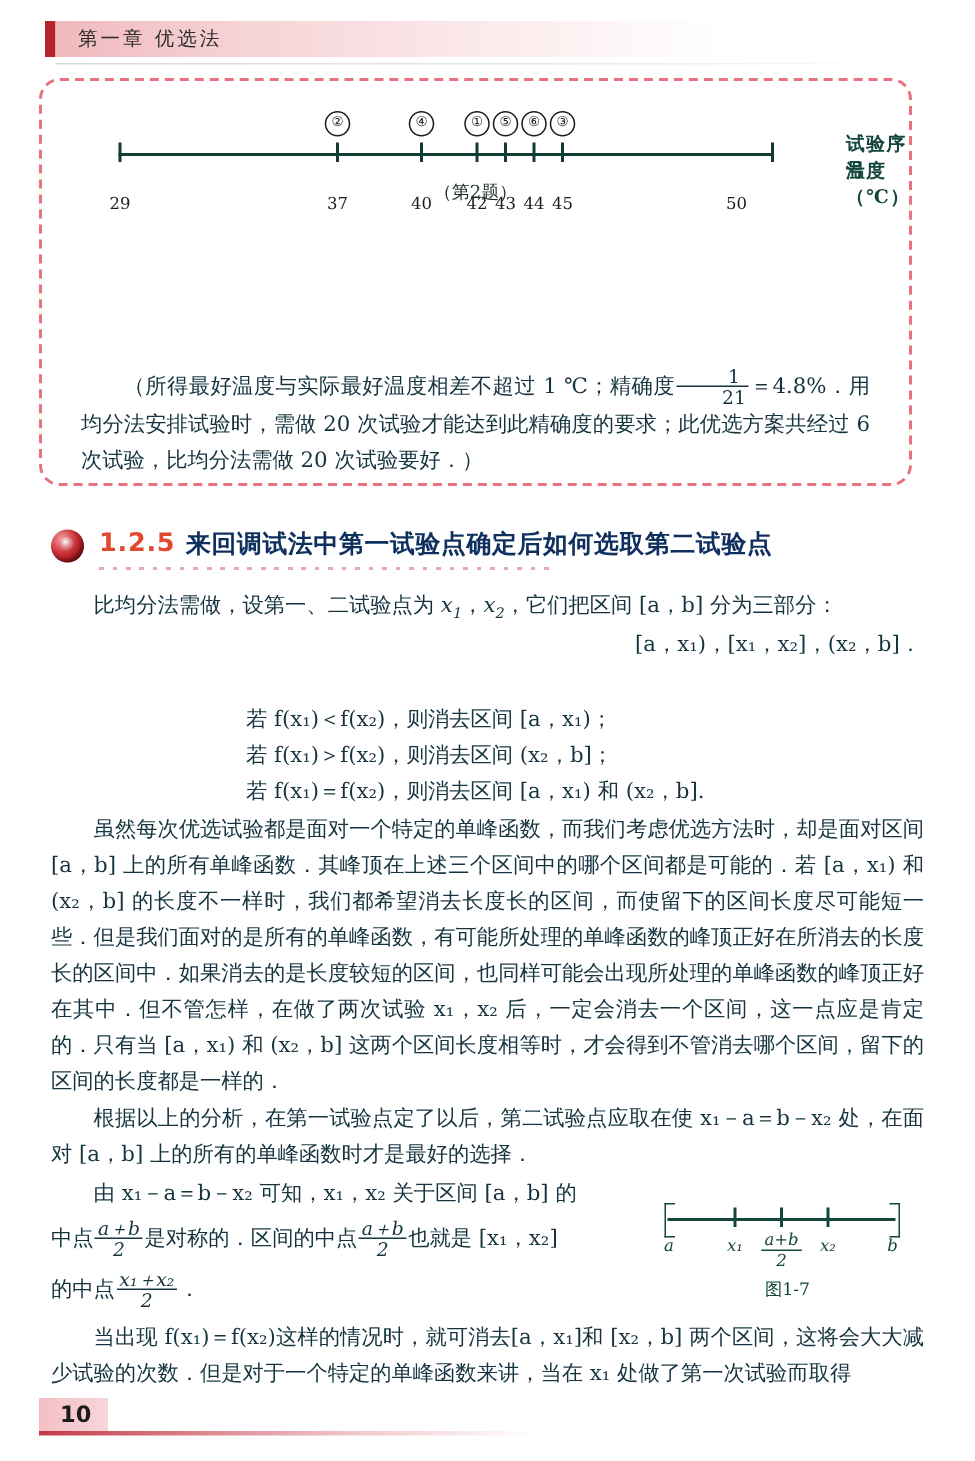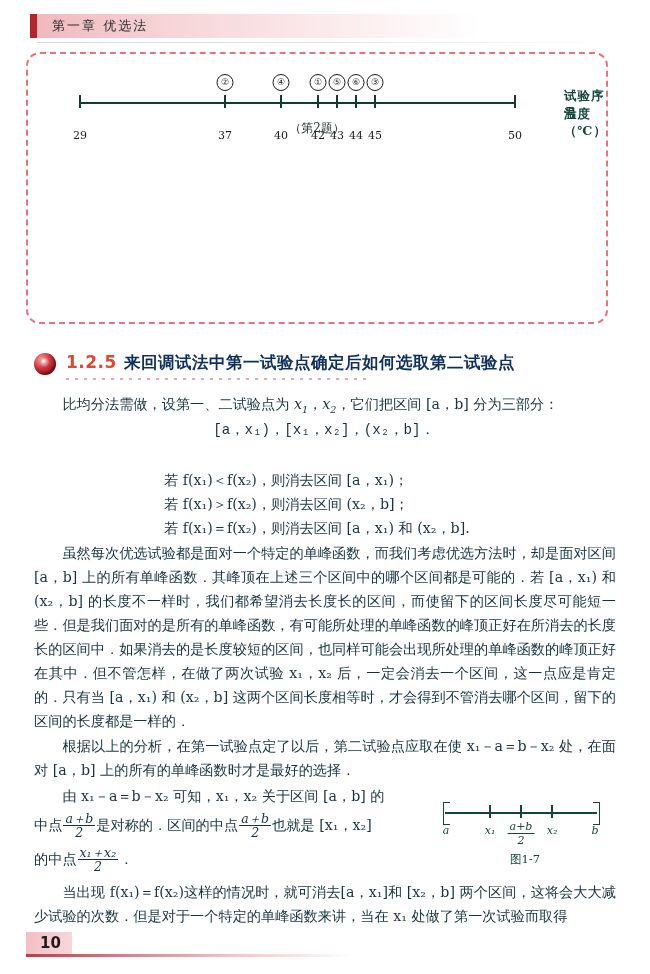--- a/index.html
+++ b/index.html
@@ -104,21 +104,21 @@
     position:absolute;left:90px;top:2px;font-size:16.5px;font-weight:bold;color:#0f2f5e;
     font-family:"DejaVu Sans","Liberation Sans",sans-serif;letter-spacing:0.5px;
   }
   .sec-dots{
     position:absolute;left:32px;top:28px;width:300px;height:2px;
     background-image:repeating-linear-gradient(to right,#e6a9ae 0 3px,transparent 3px 9px);
   }
 
   
   .tx{position:absolute;left:34px;width:582px;}
-  .center{text-align:center;font-family:Liberation Mono, monospace;}
+  .center{text-align:right;}
   .ctr-ind{padding-left:130px;}
 
   
   .fig{position:absolute;left:432px;top:790px;width:186px;height:78px;}
   .fig-axis{position:absolute;left:13px;top:22px;width:152px;height:1.6px;background:#14463c;}
   .fig-brk{position:absolute;top:12px;width:6px;height:21px;border-top:1.6px solid #14463c;border-bottom:1.6px solid #14463c;}
   .fig-brk.l{left:11px;border-left:1.6px solid #14463c;}
   .fig-brk.r{left:161px;border-right:1.6px solid #14463c;}
   .fig-tick{position:absolute;top:15px;width:1.6px;height:13px;background:#14463c;}
   .fig-lab{
@@ -178,36 +178,39 @@
       <div class="nl-tick" style="left:346px"></div>
       <div class="nl-tick" style="left:486px"></div>
 
       <div class="nl-num" style="left:52px">29</div>
       <div class="nl-num" style="left:197px">37</div>
       <div class="nl-num" style="left:253px">40</div>
       <div class="nl-num" style="left:290px">42</div>
       <div class="nl-num" style="left:309px">43</div>
       <div class="nl-num" style="left:328px">44</div>
       <div class="nl-num" style="left:347px">45</div>
-      <div class="nl-num" style="left:487px">50</div>
+      <div class="nl-num" style="left:463px">50</div>
 
       <div class="nl-circ" style="left:197px">②</div>
       <div class="nl-circ" style="left:253px">④</div>
       <div class="nl-circ" style="left:290px">①</div>
       <div class="nl-circ" style="left:309px">⑤</div>
       <div class="nl-circ" style="left:328px">⑥</div>
       <div class="nl-circ" style="left:347px">③</div>
 
       <div class="nl-rightlabel" style="top:34px">试验序号</div>
       <div class="nl-rightlabel" style="top:52px">温度（℃）</div>
 
       <div class="nl-caption">（第2题）</div>
     </div>
 
 
+    <div class="p ex-p indent" style="top:190px">
+      <span>（所得最好温度与实际最好温度相差不超过 1 ℃；精确度</span><span class="frac"><span class="num">1</span><span class="den">21</span></span><span>＝4.8%．用均分法安排试验时，需做 20 次试验才能达到此精确度的要求；此优选方案共经过 6 次试验，比均分法需做 20 次试验要好．）</span>
+    </div>
   </div>
 
   <div class="sec">
     <div class="sec-icon"></div>
     <div class="sec-no">1.2.5</div>
     <div class="sec-title">来回调试法中第一试验点确定后如何选取第二试验点</div>
     <div class="sec-dots"></div>
   </div>
 
   <div class="p tx indent" style="top:392px;width:580px">

